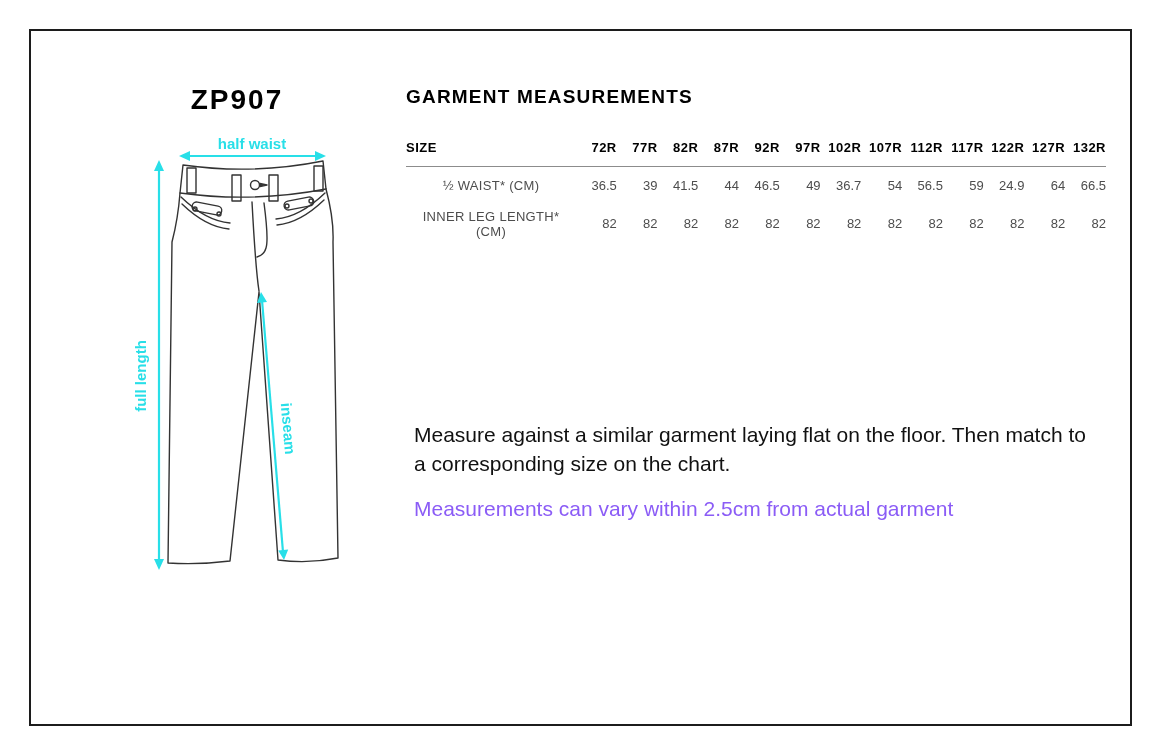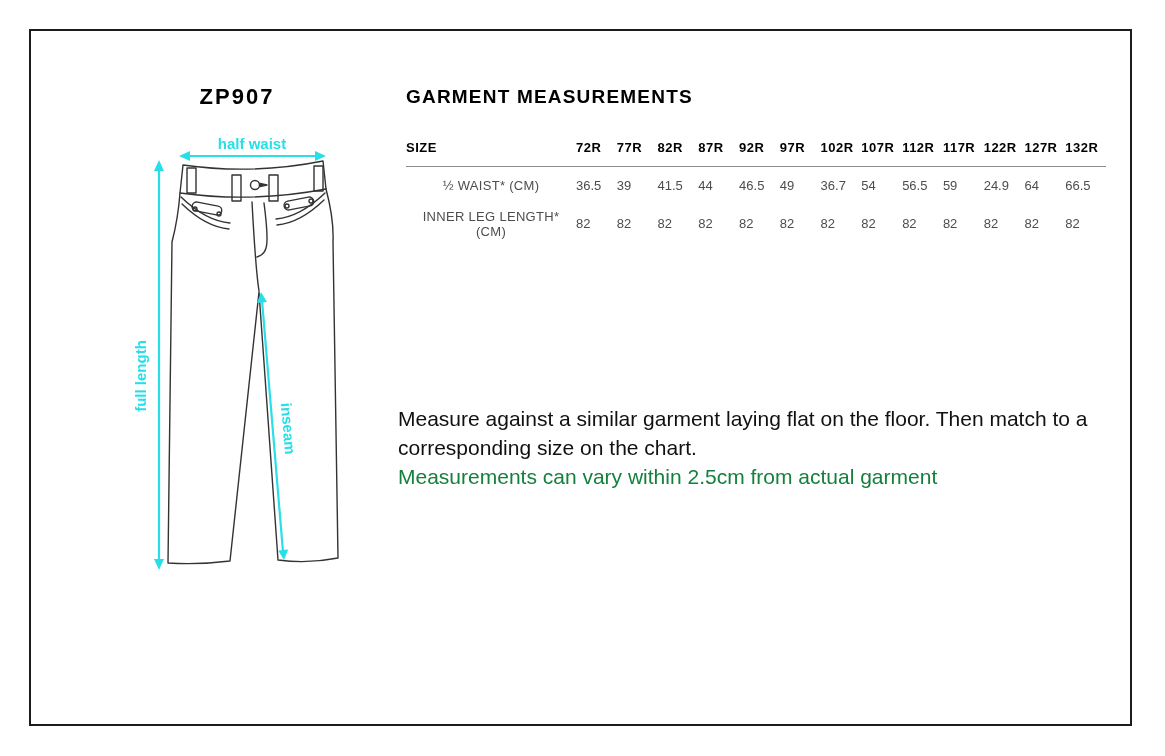--- a/index.html
+++ b/index.html
@@ -7,48 +7,48 @@
   body {
     width:1165px; height:756px; position:relative; overflow:hidden;
     font-family:"Liberation Sans", sans-serif; color:#111;
   }
   .frame {
     position:absolute; left:29px; top:29px; width:1103px; height:697px;
     border:2px solid #1c1c1c; background:#fff;
   }
   .product-code {
     position:absolute; left:100px; top:84px; width:274px; text-align:center;
-    font-size:22px; font-weight:bold; letter-spacing:2px; color:#000;
+    font-size:28px; font-weight:bold; letter-spacing:2px; color:#000;
   }
   .section-title {
     position:absolute; left:406px; top:86px;
     font-size:19px; font-weight:bold; letter-spacing:1.2px; color:#000;
   }
   .figure { position:absolute; left:116px; top:124px; width:250px; height:480px; }
   .fig-label { font:bold 15px "Liberation Sans", sans-serif; fill:#28dfe8; }
 
   table.size-table {
     position:absolute; left:406px; top:136px; width:700px;
     border-collapse:collapse; table-layout:fixed;
   }
-  table.size-table th, table.size-table td { font-size:13px; text-align:left; }
+  table.size-table th, table.size-table td { font-size:13px; text-align:right; }
   table.size-table th {
     font-weight:bold; color:#000; letter-spacing:0.5px;
     padding:4px 0 11px 0; border-bottom:1.5px solid #8c8c8c; vertical-align:bottom;
   }
   table.size-table th.row-label-col { width:170px; text-align:left; }
   table.size-table td { color:#4d4d4d; height:38px; vertical-align:middle; }
   table.size-table td.row-label { text-align:center; letter-spacing:0.3px; }
 
   .notes {
     position:absolute; left:398px; top:404px; width:716px;
     font-size:21px; line-height:29px; color:#111;
   }
-  .notes p { margin:0; }
-  .notes .warning { color:#15803d; }
+  .notes p { margin:16px; }
+  .notes .warning { color:#8b5cf6; }
 </style>
 </head>
 <body>
 
 <div class="frame"></div>
 
 <div class="product-code">ZP907</div>
 
 <div class="figure">
   <svg width="250" height="480" viewBox="0 0 250 480">

